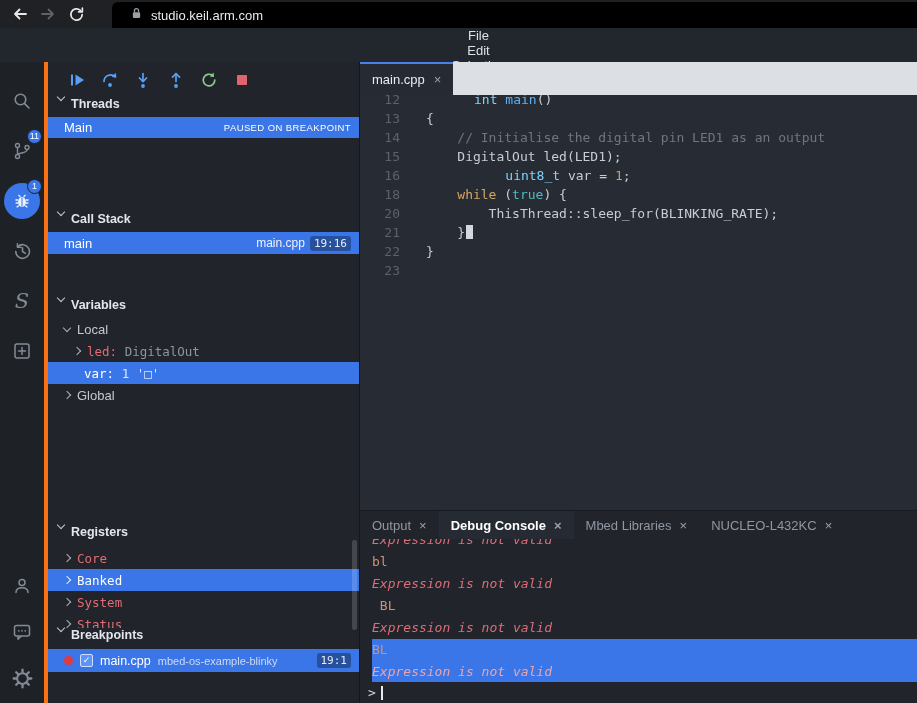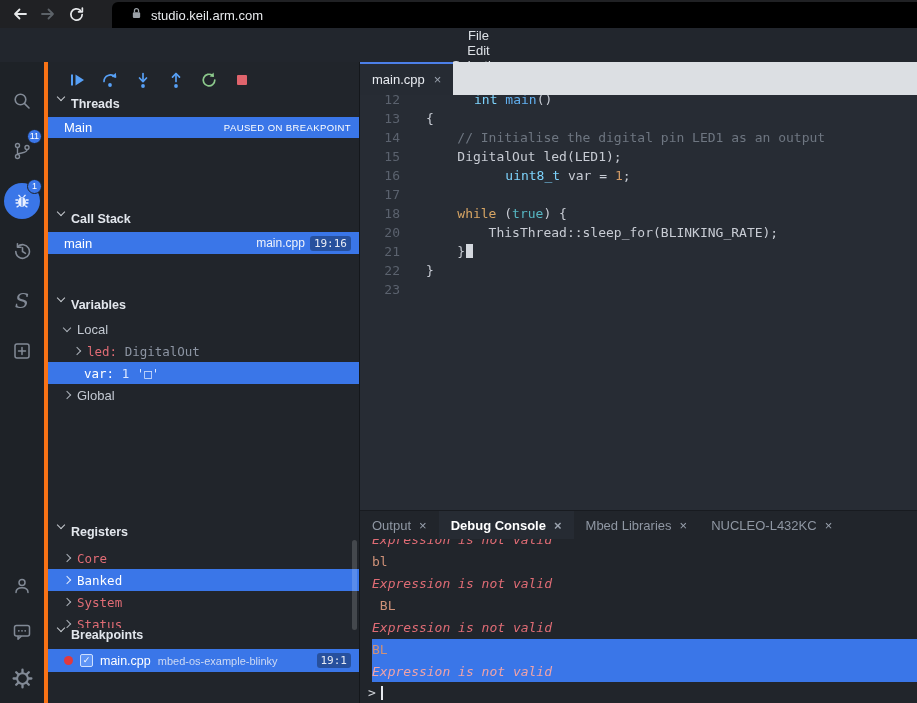--- a/index.html
+++ b/index.html
@@ -351,24 +351,20 @@
           </div>
         <div class="cline">
             <span class="ln">15</span>
             <span class="ltx"><span class="tk">    DigitalOut led(LED1);</span></span>
           </div>
         <div class="cline">
             <span class="ln">16</span>
             <span class="ltx"><span class="tk">    </span><span class="tk c-purple">uint8_t</span><span class="tk"> var = </span><span class="tk c-orange">1</span><span class="tk">;</span></span>
           </div>
         <div class="cline">
-            <span class="ln">17</span>
-            <span class="ltx"></span>
-          </div>
-        <div class="cline">
             <span class="ln">18</span>
             <span class="ltx"><span class="tk">    </span><span class="tk c-kw">while</span><span class="tk"> (</span><span class="tk c-cyan">true</span><span class="tk">) {</span></span>
           </div>
         <div class="cline">
             <span class="ln">20</span>
             <span class="ltx"><span class="tk">        ThisThread::sleep_for(BLINKING_RATE);</span></span>
           </div>
         <div class="cline">
             <span class="ln">21</span>
             <span class="ltx"><span class="tk">    }</span><span class="cursorblock"></span></span>

